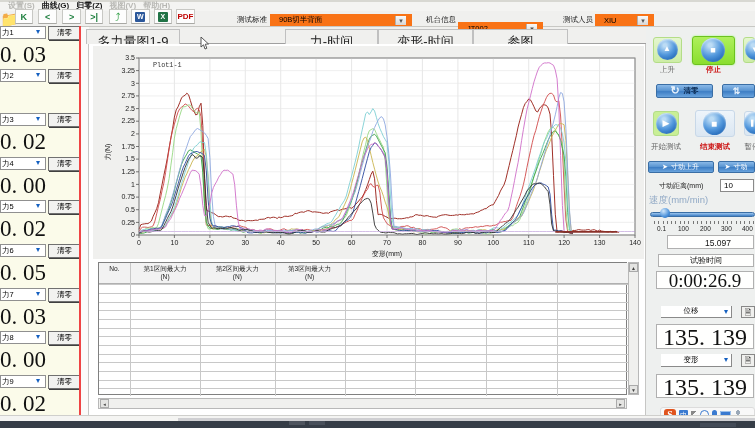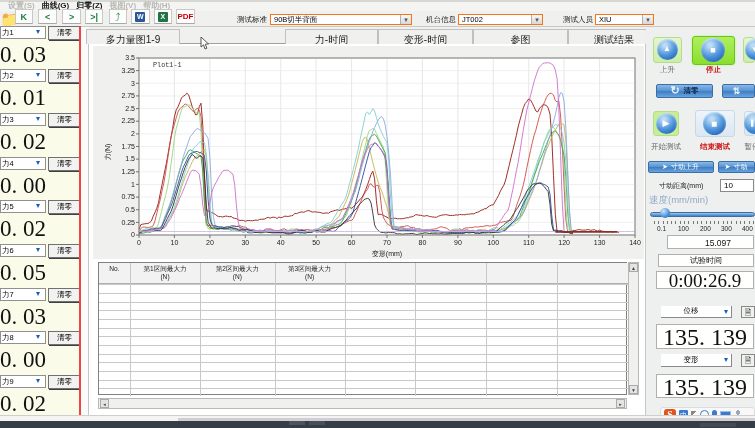--- a/index.html
+++ b/index.html
@@ -3,24 +3,24 @@
 <style>
 * { margin:0; padding:0; box-sizing:border-box; }
 body { font-family:"Liberation Sans",sans-serif; }
 #scr { position:relative; width:755px; height:428px; background:#f0f0ee; overflow:hidden; }
 .menu span { font-size:8px; margin-right:7px; font-weight:bold; line-height:11px; display:inline-block; }
 .tbtn { position:absolute; top:9px; height:15px; background:#fdfdfd; border:1px solid #c8c8c4; border-bottom-color:#a8a8a4;
         display:flex; align-items:center; justify-content:center; }
 .tg { color:#208040; font-weight:bold; font-size:9px; }
 .sq { color:#fff; font-size:7px; font-weight:bold; width:10px; height:10px; line-height:10px; text-align:center; border-radius:1px; }
 .toplab { position:absolute; top:15px; font-size:7.5px; color:#222; }
-.combo { position:absolute; height:11px; background:#fff; border:1px solid #f97316; font-size:7.5px; display:flex; align-items:center; }
+.combo { position:absolute; height:11px; background:#fff; border:6px solid #f97316; font-size:7.5px; display:flex; align-items:center; }
 .combo>span:first-child { flex:1; padding-left:3px; white-space:nowrap; overflow:hidden; }
 .cbtn { width:11px; height:9px; background:linear-gradient(#f8f8f8,#d8d8d8); border-left:1px solid #b0b0b0; font-size:7px; color:#555; text-align:center; line-height:10px; }
-.tab { position:absolute; top:29px; height:15px; background:#f0f0ee; border:1px solid #c0c0c0; border-bottom:none; font-size:10px; text-align:center; padding-top:3px; color:#222; }
+.tab { position:absolute; top:29px; height:15px; background:#f0f0ee; border:1px solid #c0c0c0; border-bottom:none; font-size:13px; text-align:center; padding-top:3px; color:#222; }
 .atab { top:27px; height:17px; background:#fff; border-color:#a0a0a0; z-index:3; padding-top:4px; }
 .lcombo { position:absolute; left:0; top:0; width:46px; height:13px; background:#fff; border:1px solid #909090; display:flex; }
 .lct { flex:1; font-size:7.5px; padding:1px 0 0 1px; }
 .lcarr { width:9px; height:11px; background:#fff; color:#1560c0; font-size:8px; line-height:9px; }
 .lcarr::before { content:"\25BE"; }
 .lclear { position:absolute; left:48px; top:0; width:33px; height:14px; background:#f2f2f0; border:1px solid #707070; box-shadow:1px 1px 0 #404040; font-size:7.5px; font-family:"Liberation Sans",sans-serif; }
 .lnum { position:absolute; left:0px; top:16px; width:81px; font-family:"Liberation Serif",serif; font-size:23px; color:#111; letter-spacing:0; white-space:nowrap; }
 .th { position:absolute; top:0; height:21.4px; font-size:6.6px; text-align:center; color:#222; padding-top:2px; line-height:8px; }
 .vscroll { background:#f0f0ee; border:1px solid #b8b8b8; }
 .hscroll { background:#f0f0ee; border:1px solid #b8b8b8; }
@@ -82,38 +82,37 @@
     <div class="tbtn" style="left:176.2px;width:18.5px">
       <span style="color:#c00000;font-weight:bold;font-size:8px">PDF</span>
     </div>
 
 <span class="toplab" style="left:237px">测试标准</span>
     <div class="combo" style="left:270px;top:14px;width:142px">
       <span>90B切半背面</span>
       <span class="cbtn">▾</span>
     </div>
 <span class="toplab" style="left:426px">机台信息</span>
-    <div class="combo" style="left:458px;top:14px;width:85px">
+    <div class="combo" style="left:458px;top:22px;width:85px">
       <span>JT002</span>
       <span class="cbtn">▾</span>
     </div>
 <span class="toplab" style="left:563px">测试人员</span>
     <div class="combo" style="left:595px;top:14px;width:59px">
       <span>XIU</span>
       <span class="cbtn">▾</span>
     </div>
 
   <div style="position:absolute;left:81px;top:27px;width:8px;height:389px;background:#fbfbfa"></div>
 
   <div style="position:absolute;left:88px;top:43px;width:558px;height:1px;background:#a0a0a0"></div>
   <div class="tab" style="left:86px;width:94px">多力量图1-9</div>
     <div class="tab" style="left:378px;width:95px">变形-时间</div>
     <div class="tab" style="left:285px;width:93px">力-时间</div>
     <div class="tab" style="left:473px;width:95px">参图</div>
-    <div class="tab" style="left:568px;width:92px">测试结果</div>
 
   <div style="position:absolute;left:88px;top:44px;width:558px;height:372px;background:#fff;border:1px solid #c6c6c4;border-top:none"></div>
   <svg width="556" height="214" viewBox="93 46 556 214" style="position:absolute;left:93px;top:46px" font-family="Liberation Sans, sans-serif">
 <rect x="93" y="46" width="551" height="213" fill="#f0f0ee"></rect>
 <rect x="139" y="58" width="496" height="177" fill="#ffffff" stroke="#999" stroke-width="0.8"></rect>
 <line x1="174.4" y1="58" x2="174.4" y2="235" stroke="#dcdcdc" stroke-width="0.7"></line>
 <line x1="209.9" y1="58" x2="209.9" y2="235" stroke="#dcdcdc" stroke-width="0.7"></line>
 <line x1="245.3" y1="58" x2="245.3" y2="235" stroke="#dcdcdc" stroke-width="0.7"></line>
 <line x1="280.7" y1="58" x2="280.7" y2="235" stroke="#dcdcdc" stroke-width="0.7"></line>
 <line x1="316.1" y1="58" x2="316.1" y2="235" stroke="#dcdcdc" stroke-width="0.7"></line>
@@ -271,21 +270,20 @@
         </div>
   <button class="lclear">清零</button>
   <div class="lnum">0. 03</div>
 </div>
       <div style="position:absolute;left:0;top:43.2px;width:81px;height:43.7px">
   <div class="lcombo">
           <span class="lct">力2</span>
           <span class="lcarr"></span>
         </div>
   <button class="lclear">清零</button>
-  <div class="lnum">0. 01</div>
 </div>
       <div style="position:absolute;left:0;top:86.9px;width:73px;height:43.7px">
   <div class="lcombo">
           <span class="lct">力3</span>
           <span class="lcarr"></span>
         </div>
   <button class="lclear">清零</button>
   <div class="lnum">0. 02</div>
 </div>
       <div style="position:absolute;left:0;top:130.6px;width:81px;height:43.7px">

